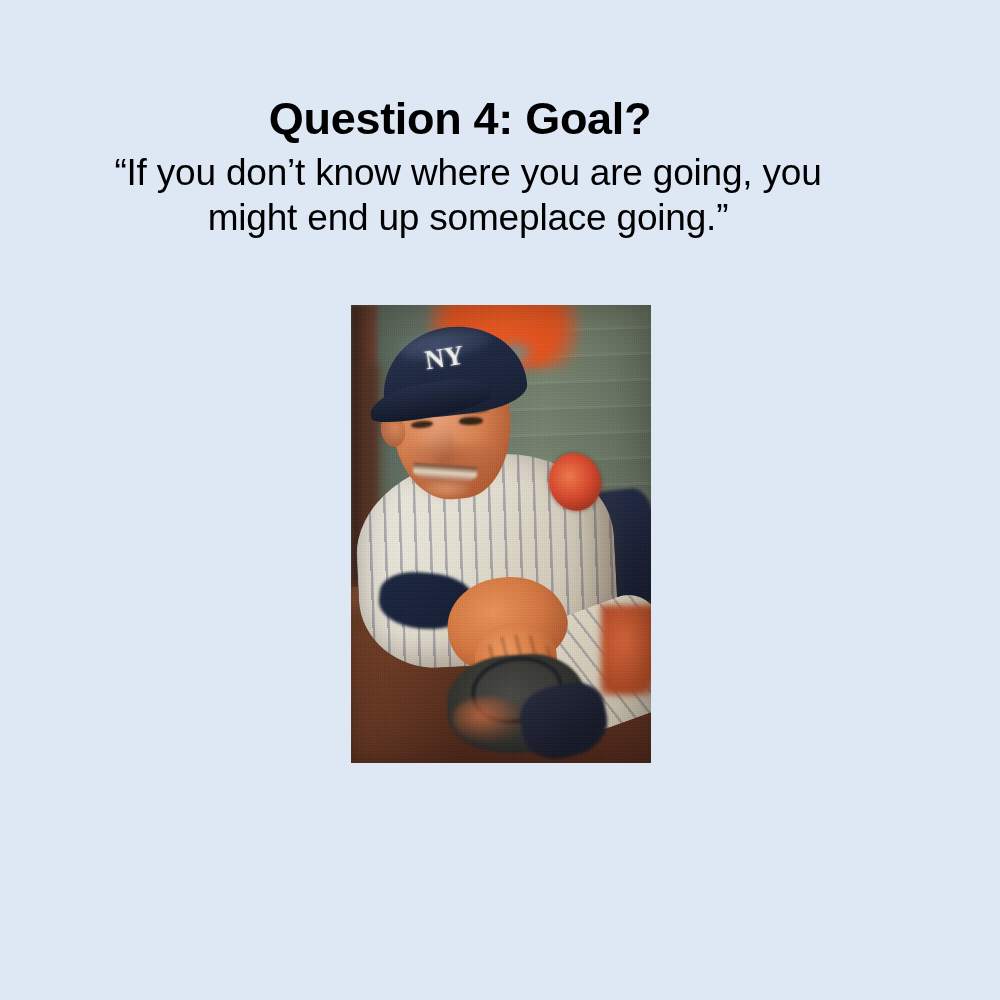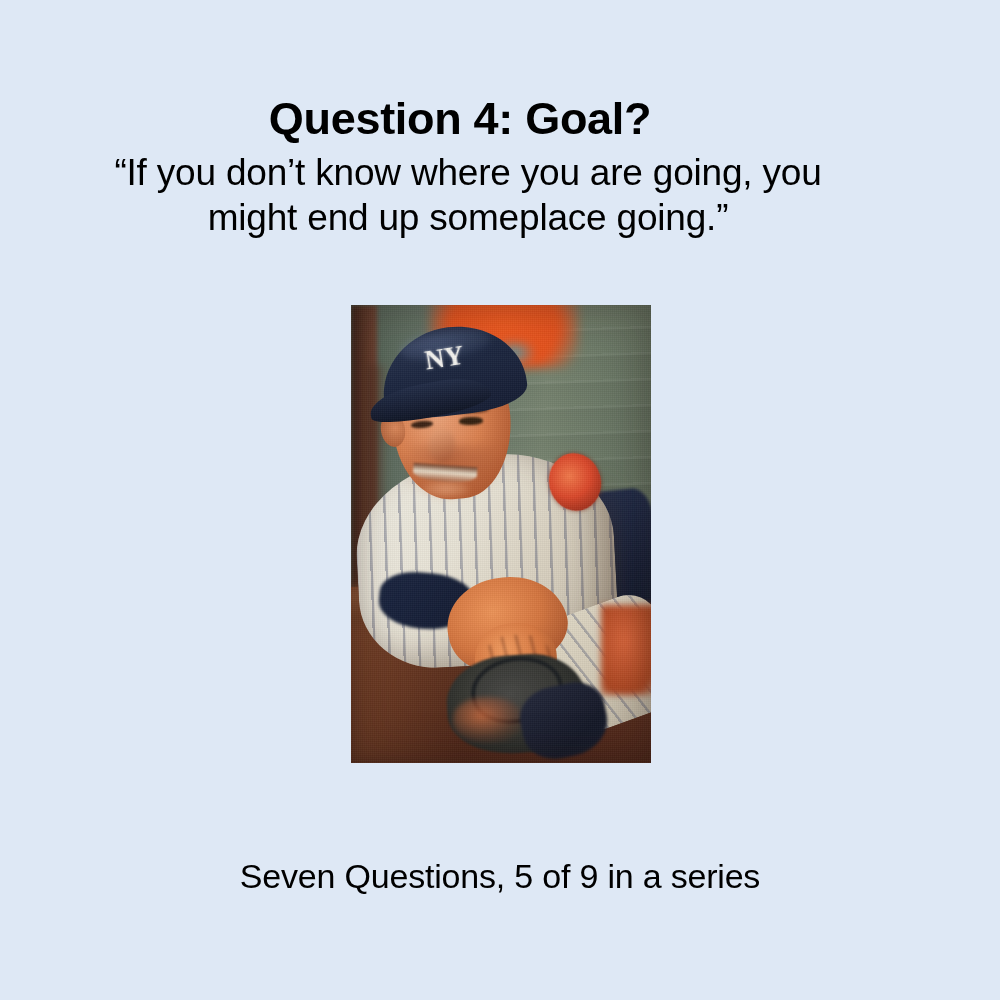--- a/index.html
+++ b/index.html
@@ -433,15 +433,14 @@
       <div class="mitt"></div>
       <div class="mitt-web"></div>
       <div class="mitt-hl"></div>
       <div class="mitt-dark2"></div>
 
       <div class="vignette"></div>
       <div class="grain"></div>
     </div>
   </div>
 
-  <div class="footer">Seven Questions, 5 of 9 in a series</div>
 
 </div>
 
 </body></html>

